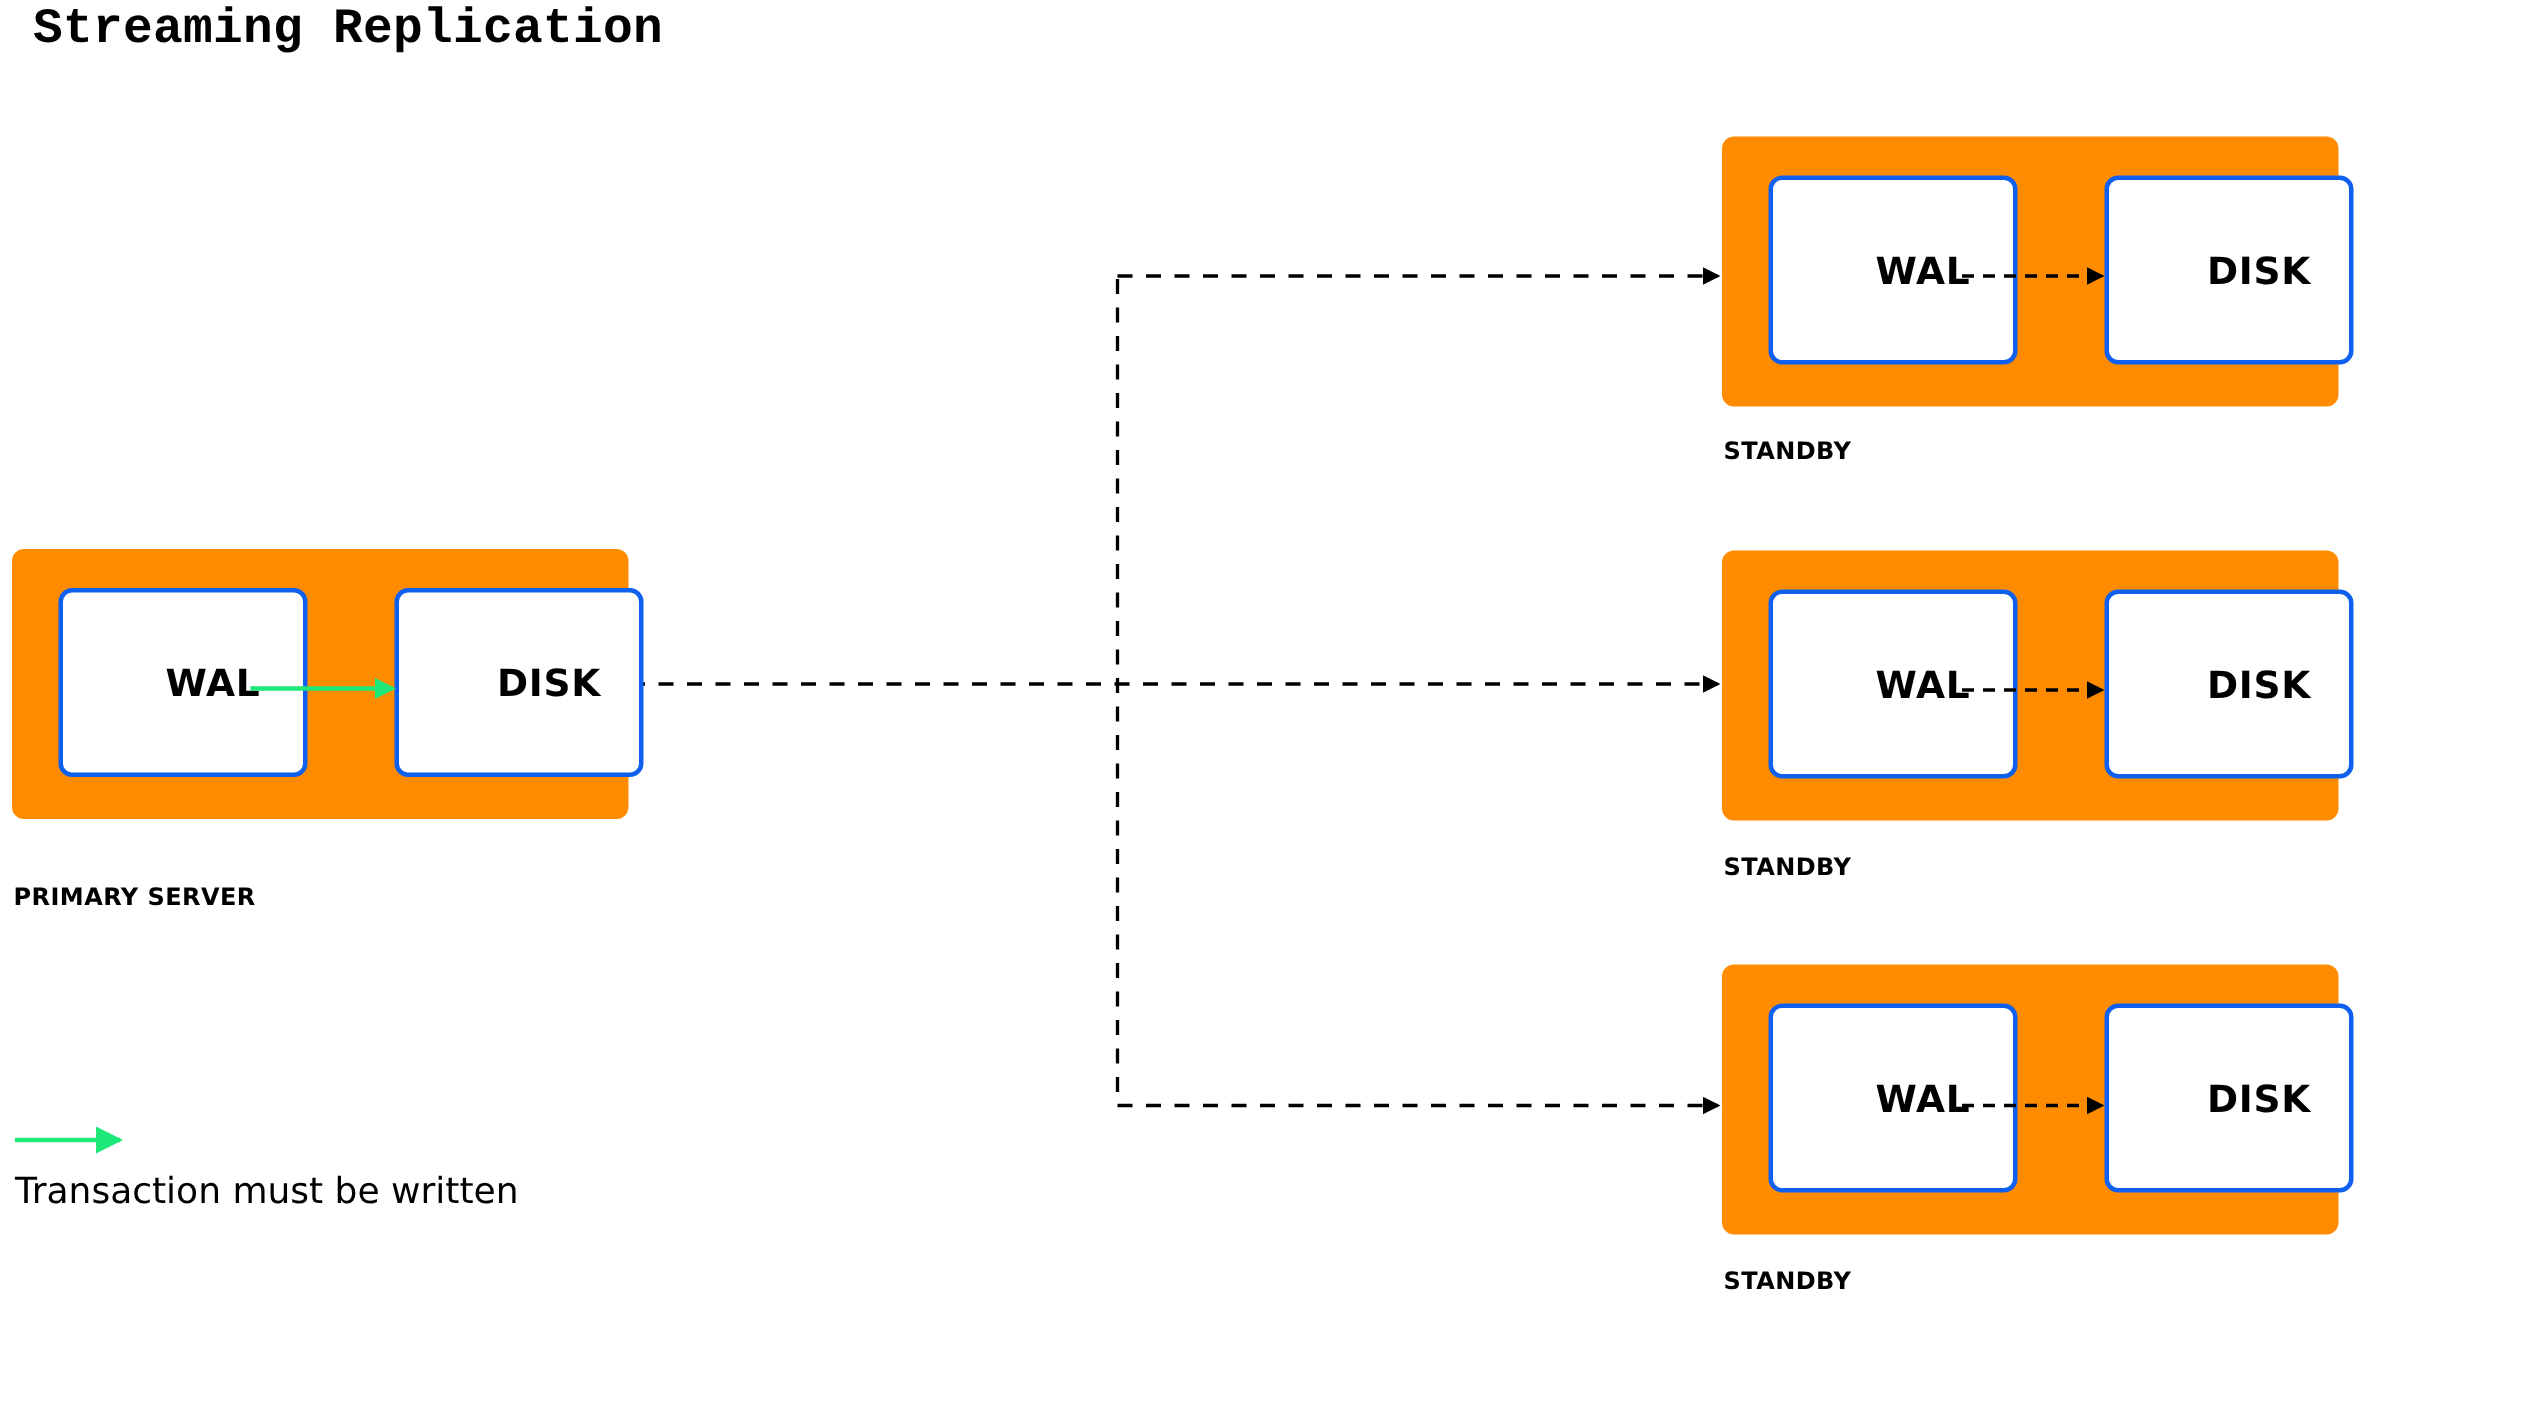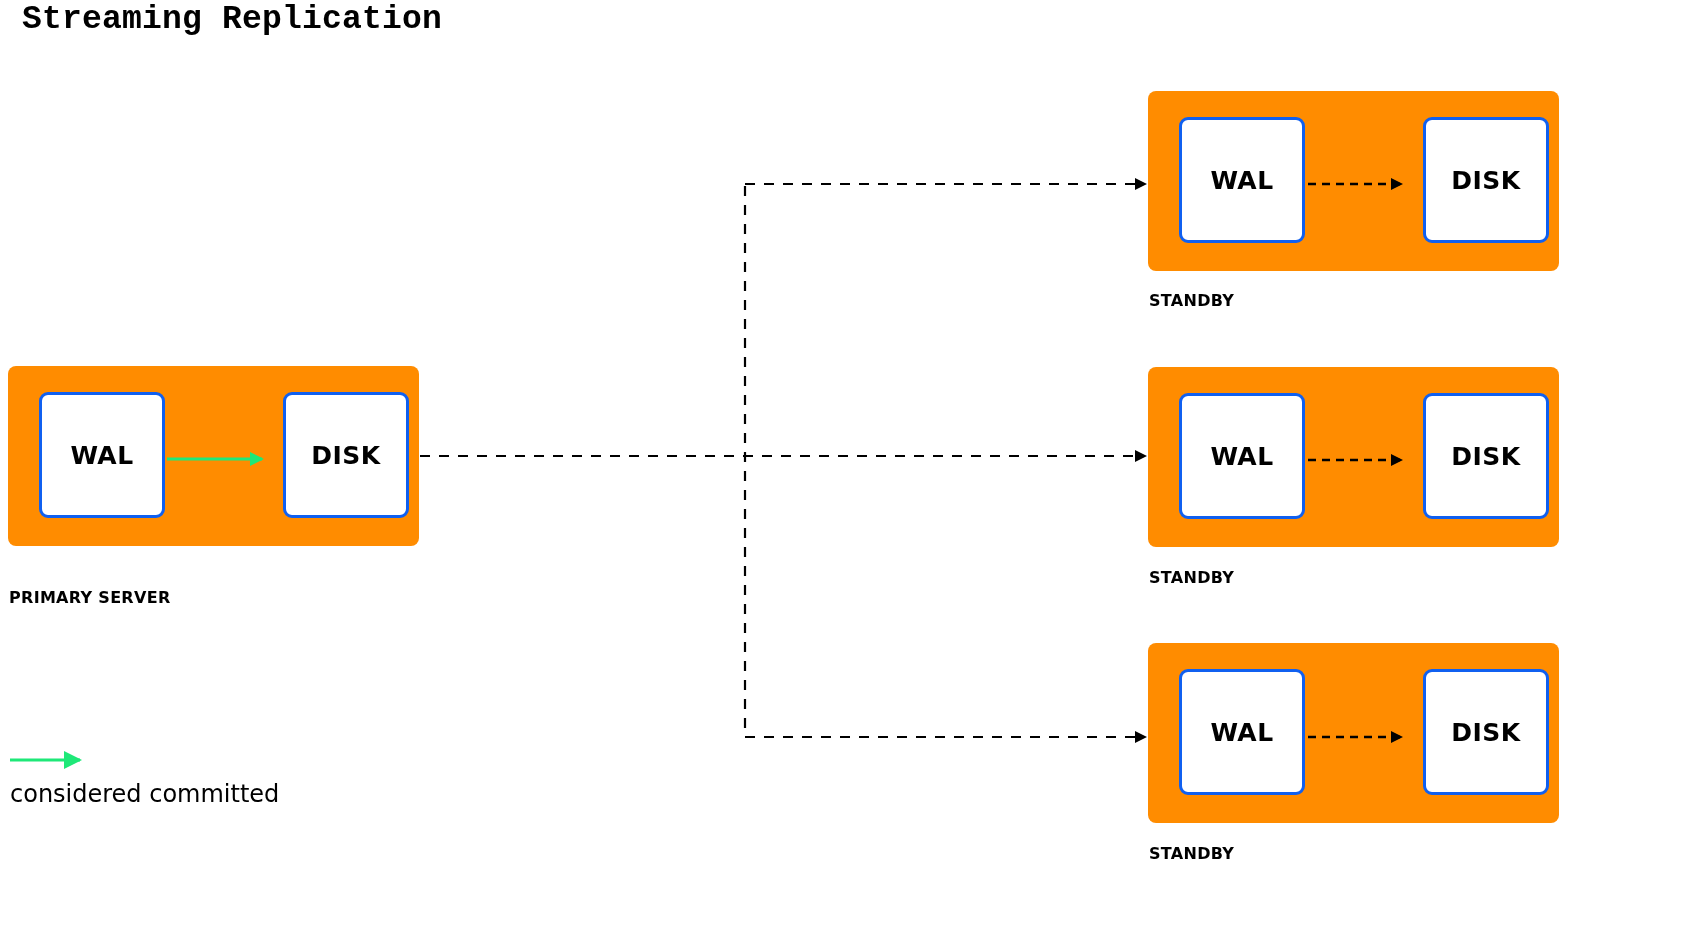--- a/index.html
+++ b/index.html
@@ -4,23 +4,23 @@
 <style>
   html, body { margin: 0; padding: 0; background: #ffffff; }
   body { width: 1695px; height: 943px; position: relative; overflow: hidden;
          font-family: "Liberation Sans", "DejaVu Sans", sans-serif; color: #000; }
   .title { position: absolute; left: 22px; top: 0px; font-size: 33px; font-weight: 700;
            letter-spacing: 0.2px; line-height: 40px; font-family: Liberation Mono, monospace; }
   .server { position: absolute; background: #FF8C00; border-radius: 8px; width: 411px; height: 180px; }
   .box { position: absolute; top: 26px; width: 120px; height: 120px; background: #fff;
          border: 3px solid #1060F0; border-radius: 9px; display: flex; align-items: center;
          justify-content: center; font-weight: 700; font-size: 25px; letter-spacing: 0.5px;
-         font-family: "DejaVu Sans", sans-serif; }
+         font-family: "DejaVu Sans", sans-serif; padding-left: 40px; }
   .box.wal { left: 31px; }
-  .box.disk { left: 255px; margin-left: 20px; }
+  .box.disk { left: 255px; }
   .server-label { position: absolute; font-weight: 700; font-size: 16px; letter-spacing: 0.3px;
                   font-family: "DejaVu Sans", sans-serif; line-height: 28px; }
   svg.lines { position: absolute; left: 0; top: 0; }
   .legend-text { position: absolute; left: 10px; top: 779px; font-size: 24px; line-height: 31px;
                  font-family: "DejaVu Sans", sans-serif; font-weight: 400; width: 360px; }
   .legend-text span { display: block; }
 </style>
 </head>
 <body>
 
@@ -105,14 +105,14 @@
 
 <svg style="position:absolute;left:0;top:745px;" width="100" height="30">
   <defs>
     <marker id="ahLeg" markerWidth="18" markerHeight="18" refX="16" refY="9" orient="auto" markerUnits="userSpaceOnUse">
       <path d="M0,0 L18,9 L0,18 Z" fill="#1EE878"></path>
     </marker>
   </defs>
   <line x1="10" y1="15" x2="80" y2="15" stroke="#1EE878" stroke-width="3" marker-end="url(#ahLeg)"></line>
 </svg>
 <div class="legend-text">
-  <span>considered committed</span>
+  <span>Transaction must be written</span>
 </div>
 
 </body></html>

